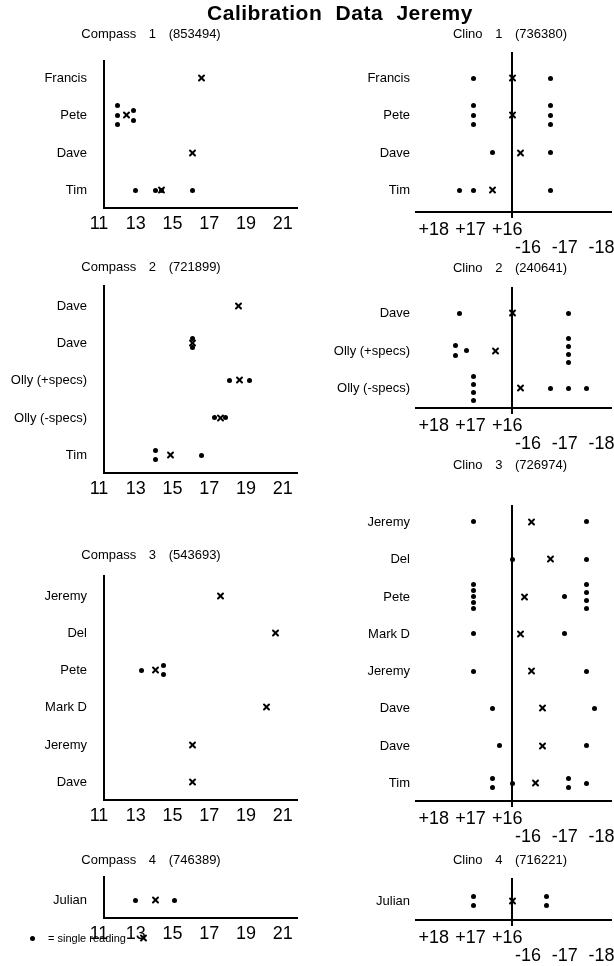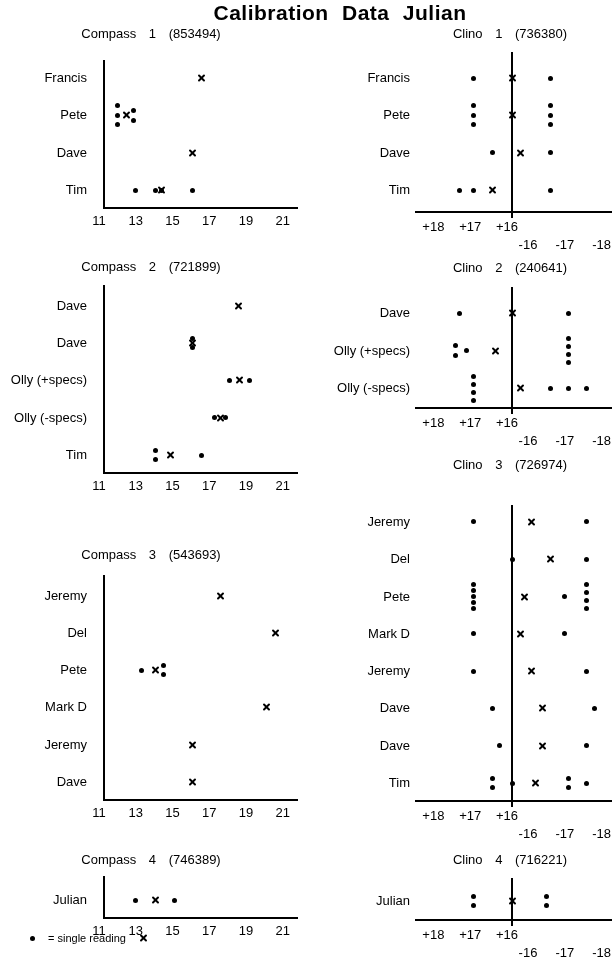--- a/index.html
+++ b/index.html
@@ -2,41 +2,41 @@
 <html><head>
 <meta charset="utf-8">
 <style>
   html,body{margin:0;padding:0;background:#fff;}
   #page{position:relative;width:614px;height:966px;background:#ffffff;overflow:hidden;
         font-family:"Liberation Sans","DejaVu Sans",sans-serif;color:#000;}
   #main-title{position:absolute;left:66px;top:1px;width:548px;margin:0;text-align:center;
         font-size:21px;font-weight:bold;word-spacing:7px;letter-spacing:0.5px;white-space:nowrap;}
   .chart-title{position:absolute;font-size:13px;text-align:center;word-spacing:9px;white-space:nowrap;width:280px;}
   .line{position:absolute;background:#000;}
-  .tick{position:absolute;font-size:13px;text-align:center;width:30px;white-space:nowrap;}
+  .tick{position:absolute;font-size:18px;text-align:center;width:30px;white-space:nowrap;}
   .row-label{position:absolute;font-size:13px;text-align:right;white-space:nowrap;width:150px;}
   .dot{position:absolute;width:5px;height:5px;border-radius:50%;background:#000;}
   .xmark{position:absolute;width:9px;height:9px;}
   .xmark::before,.xmark::after{content:"";position:absolute;left:0;top:3.5px;width:9px;height:2px;background:#000;border-radius:1px;}
   .xmark::before{transform:rotate(45deg);}
   .xmark::after{transform:rotate(-45deg);}
   #legend{position:absolute;left:30px;top:932px;display:flex;align-items:center;font-size:11px;white-space:nowrap;}
   .dot-inline{display:inline-block;width:5px;height:5px;border-radius:50%;background:#000;}
   .xmark-inline{position:relative;display:inline-block;width:9px;height:9px;margin-left:13px;}
   .xmark-inline::before,.xmark-inline::after{content:"";position:absolute;left:0;top:3.5px;width:9px;height:2px;background:#000;border-radius:1px;}
   .xmark-inline::before{transform:rotate(45deg);}
   .xmark-inline::after{transform:rotate(-45deg);}
   .legend-text{margin-left:13px;}
   .legend-text.tight{margin-left:7px;}
 </style>
 </head>
 <body>
 
 <div id="page">
-  <h1 id="main-title">Calibration Data Julian</h1>
+  <h1 id="main-title">Calibration Data Jeremy</h1>
   <div id="charts">
       <div class="chart-title" style="left: 11px; top: 26px;">Compass 1 (853494)</div>
       <div class="line" style="left: 103px; top: 60px; width: 2px; height: 147px;"></div>
       <div class="line" style="left: 103px; top: 207px; width: 195px; height: 2px;"></div>
       <div class="tick" style="left: 84px; top: 213px;">11</div>
       <div class="tick" style="left: 120.74px; top: 213px;">13</div>
       <div class="tick" style="left: 157.48px; top: 213px;">15</div>
       <div class="tick" style="left: 194.22px; top: 213px;">17</div>
       <div class="tick" style="left: 230.96px; top: 213px;">19</div>
       <div class="tick" style="left: 267.7px; top: 213px;">21</div>

